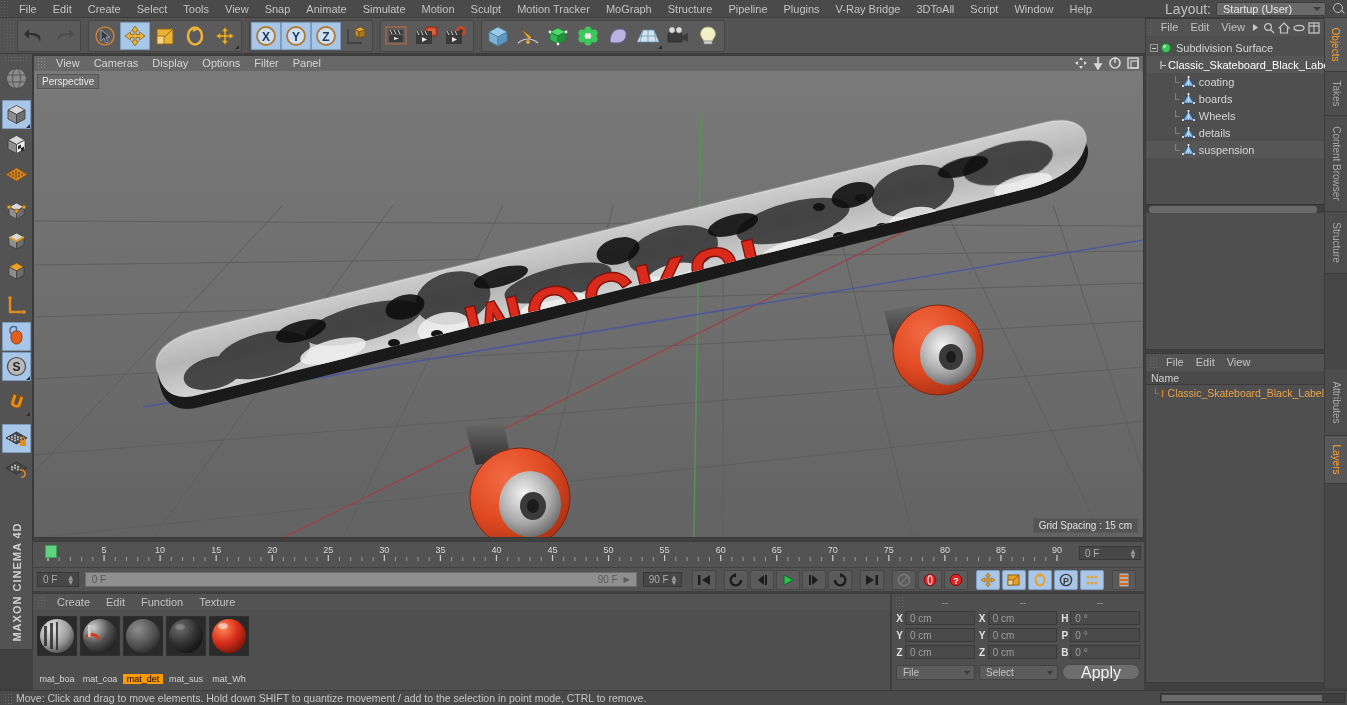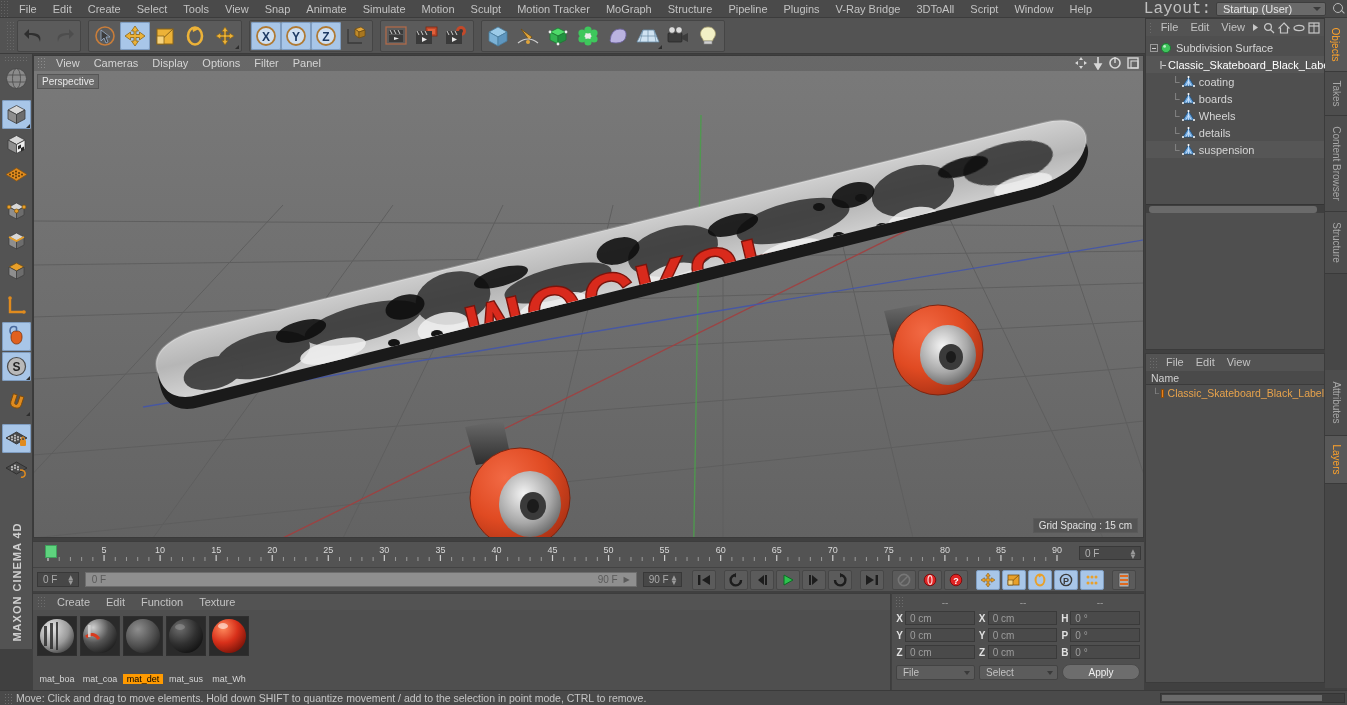--- a/index.html
+++ b/index.html
@@ -14,21 +14,21 @@
   .app { position:absolute; inset:0; background:#404040; }
 
   
   .menubar {
     position:absolute; left:0; top:0; width:1347px; height:18px;
     background:#4a4a4a; display:flex; align-items:center;
     border-bottom:1px solid #3c3c3c;
   }
   .menubar .mi { padding:0 8px; font-size:11px; color:#c3c3c3; line-height:18px; cursor:default; white-space:nowrap;}
   .menu-right { position:absolute; right:2px; top:0; height:18px; display:flex; align-items:center; gap:5px;}
-  .layout-lbl { font-size:16px; color:#c0c0c0;font-family:Liberation Mono, monospace; }
+  .layout-lbl { font-size:14px; color:#c0c0c0; }
   .layout-sel {
     width:110px; height:14px; background:#6a6a6a; border:1px solid #3e3e3e;
     border-radius:2px; font-size:11px; color:#e6e6e6; padding-left:6px;
     line-height:13px; position:relative;
   }
   .layout-sel .arw { position:absolute; right:4px; top:4px; width:0;height:0;
     border-left:4px solid transparent;border-right:4px solid transparent;border-top:4px solid #3a3a3a;}
   .mag-ic { width:14px; height:14px; position:relative; }
   .mag-ic::before { content:""; position:absolute; left:2px; top:1px; width:8px;height:8px;
     border:1.4px solid #b9b9b9; border-radius:50%;}
@@ -159,21 +159,21 @@
   .co-row { display:flex; align-items:center; height:16px; margin-bottom:1px; padding:0 2px;}
   .axlbl { width:11px; font-size:10px; color:#e0e0e0; font-weight:bold; text-align:center;}
   .numf { flex:1; height:14px; background:#4a4a4a; border:1px solid #3a3a3a;
     font-size:10px; color:#9d9d9d; padding-left:4px; line-height:13px; position:relative; margin-right:2px;}
   .co-foot { display:flex; align-items:center; gap:4px; padding:3px 4px 0 4px;}
   .cosel { flex:1; height:15px; background:#5c5c5c; border:1px solid #434343; border-radius:2px;
     font-size:10px; color:#c2c2c2; padding-left:6px; line-height:14px; position:relative;}
   .cosel .arw { position:absolute; right:4px; top:5px; width:0;height:0;
     border-left:3.5px solid transparent;border-right:3.5px solid transparent;border-top:4px solid #3a3a3a;}
   .applybtn { width:78px; height:16px; background:#6d6d6d; border:1px solid #4a4a4a;
-    border-radius:8px; font-size:10px; color:#f0f0f0; text-align:center; line-height:15px;}
+    border-radius:8px; font-size:16px; color:#f0f0f0; text-align:center; line-height:15px;}
 
   
   .rightcol { position:absolute; left:1145px; top:18px; width:180px; height:670px; }
   .dock { background:#4f4f4f; border:1px solid #3b3b3b; }
   .dock-head { height:17px; display:flex; align-items:center; background:#535353;}
   .dock-head .mg { width:8px;height:12px; margin:0 3px;
     background-image:radial-gradient(#6d6d6d 35%, transparent 36%); background-size:3px 3px;}
   .dock-head .mi { padding:0 6px; font-size:11px; color:#c3c3c3; line-height:17px;}
   .obj-tree { position:relative; padding-top:3px; }
   .trow { height:17px; display:flex; align-items:center; position:relative; font-size:11px;}

